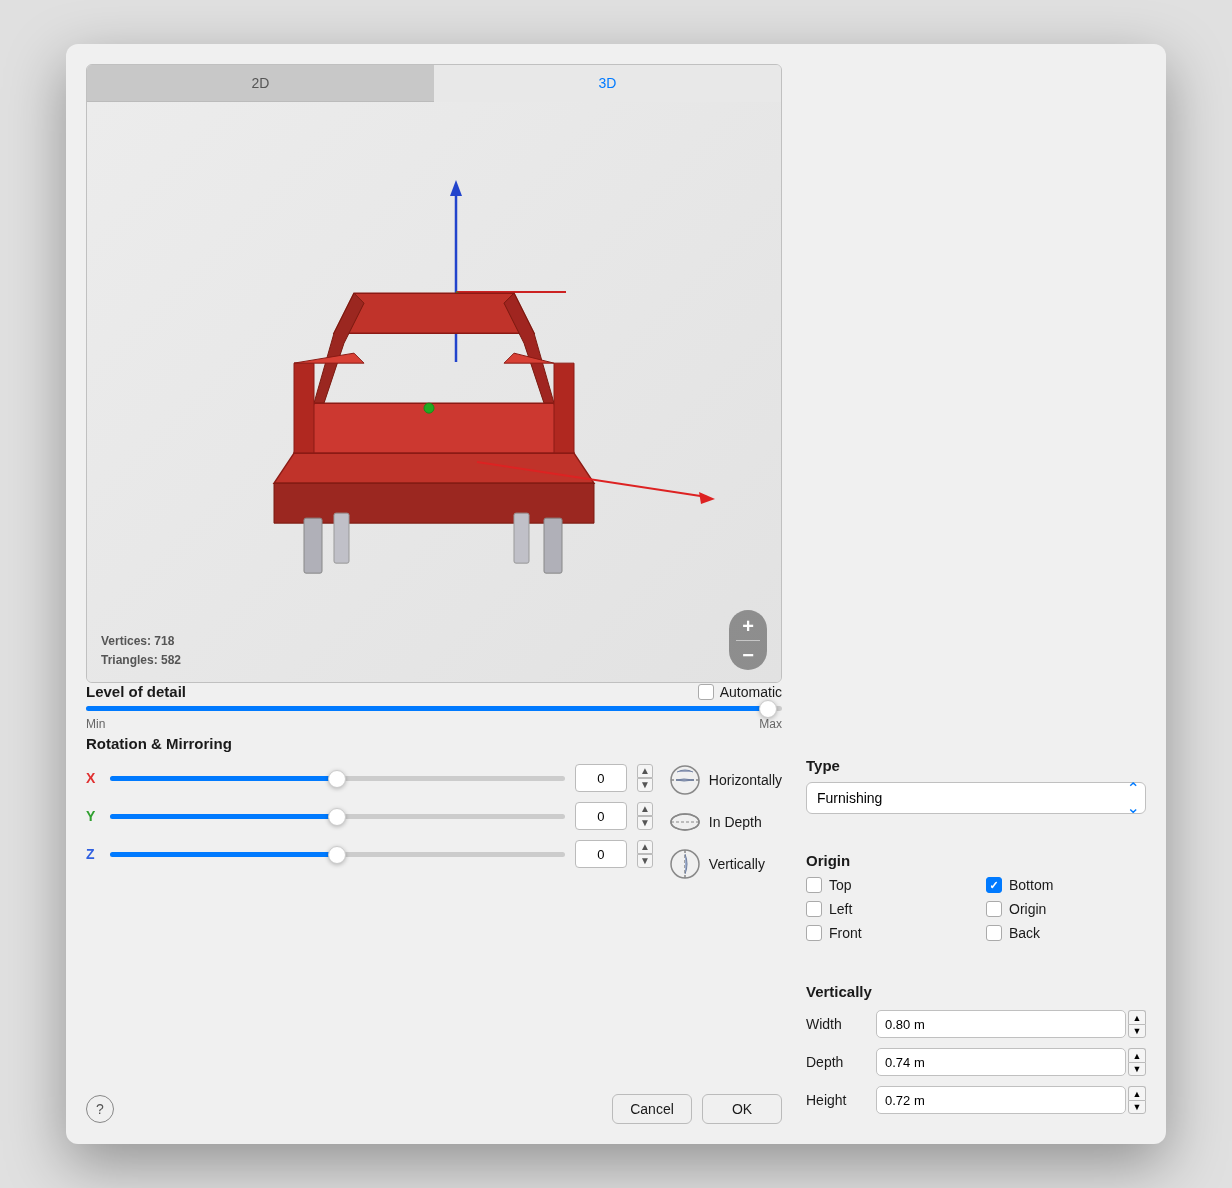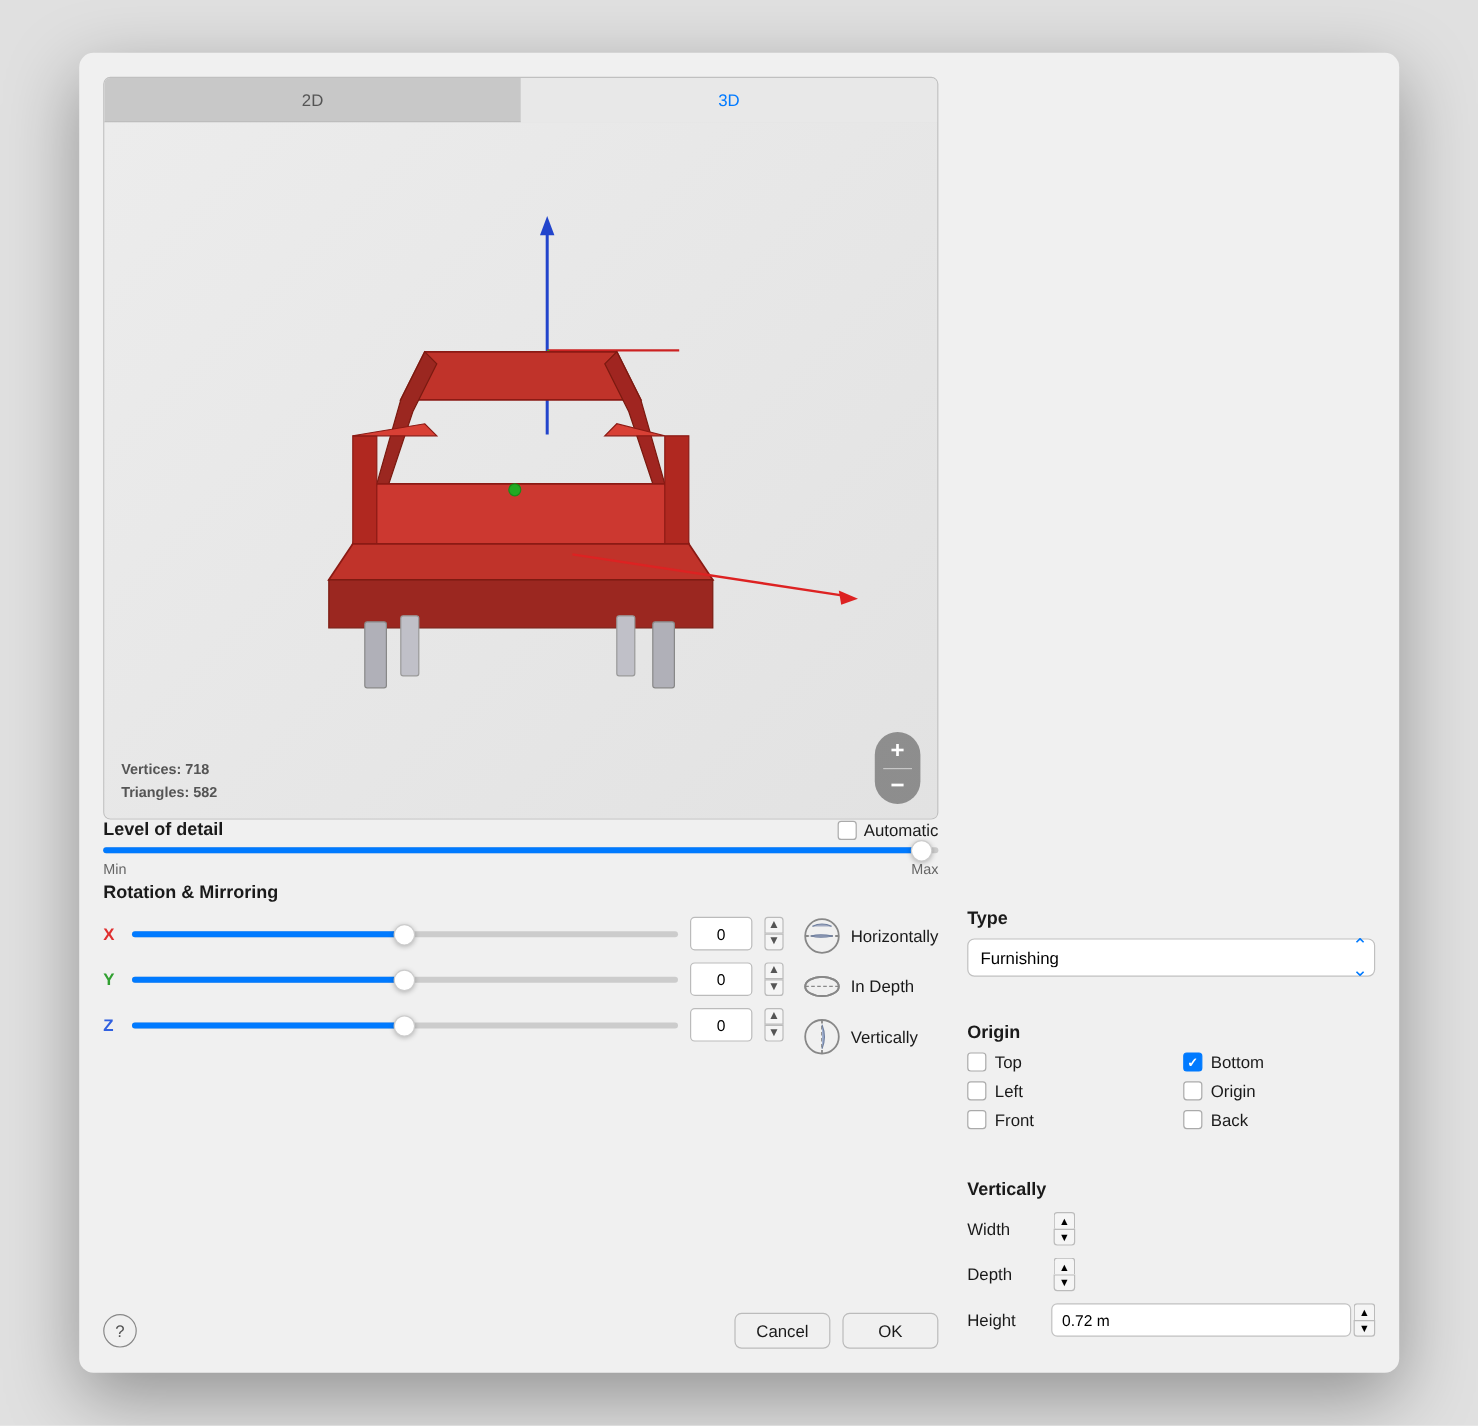--- a/index.html
+++ b/index.html
@@ -675,28 +675,30 @@
     </div>
 
     <div style="height:14px"></div>
 
     <div class="dimensions-section">
       <div class="type-label">Vertically</div>
       <div style="height:10px"></div>
 
       <div class="dimension-row">
         <span class="dim-label">Width</span>
+        <input class="dim-input" type="text" value="0.80 m" style="">
         <div class="dim-stepper">
           <button class="dim-stepper-btn">▲</button>
           <button class="dim-stepper-btn">▼</button>
         </div>
       </div>
 
       <div class="dimension-row">
         <span class="dim-label">Depth</span>
+        <input class="dim-input" type="text" value="0.74 m" style="">
         <div class="dim-stepper">
           <button class="dim-stepper-btn">▲</button>
           <button class="dim-stepper-btn">▼</button>
         </div>
       </div>
 
       <div class="dimension-row">
         <span class="dim-label">Height</span>
         <input class="dim-input" type="text" value="0.72 m" style="">
         <div class="dim-stepper">

